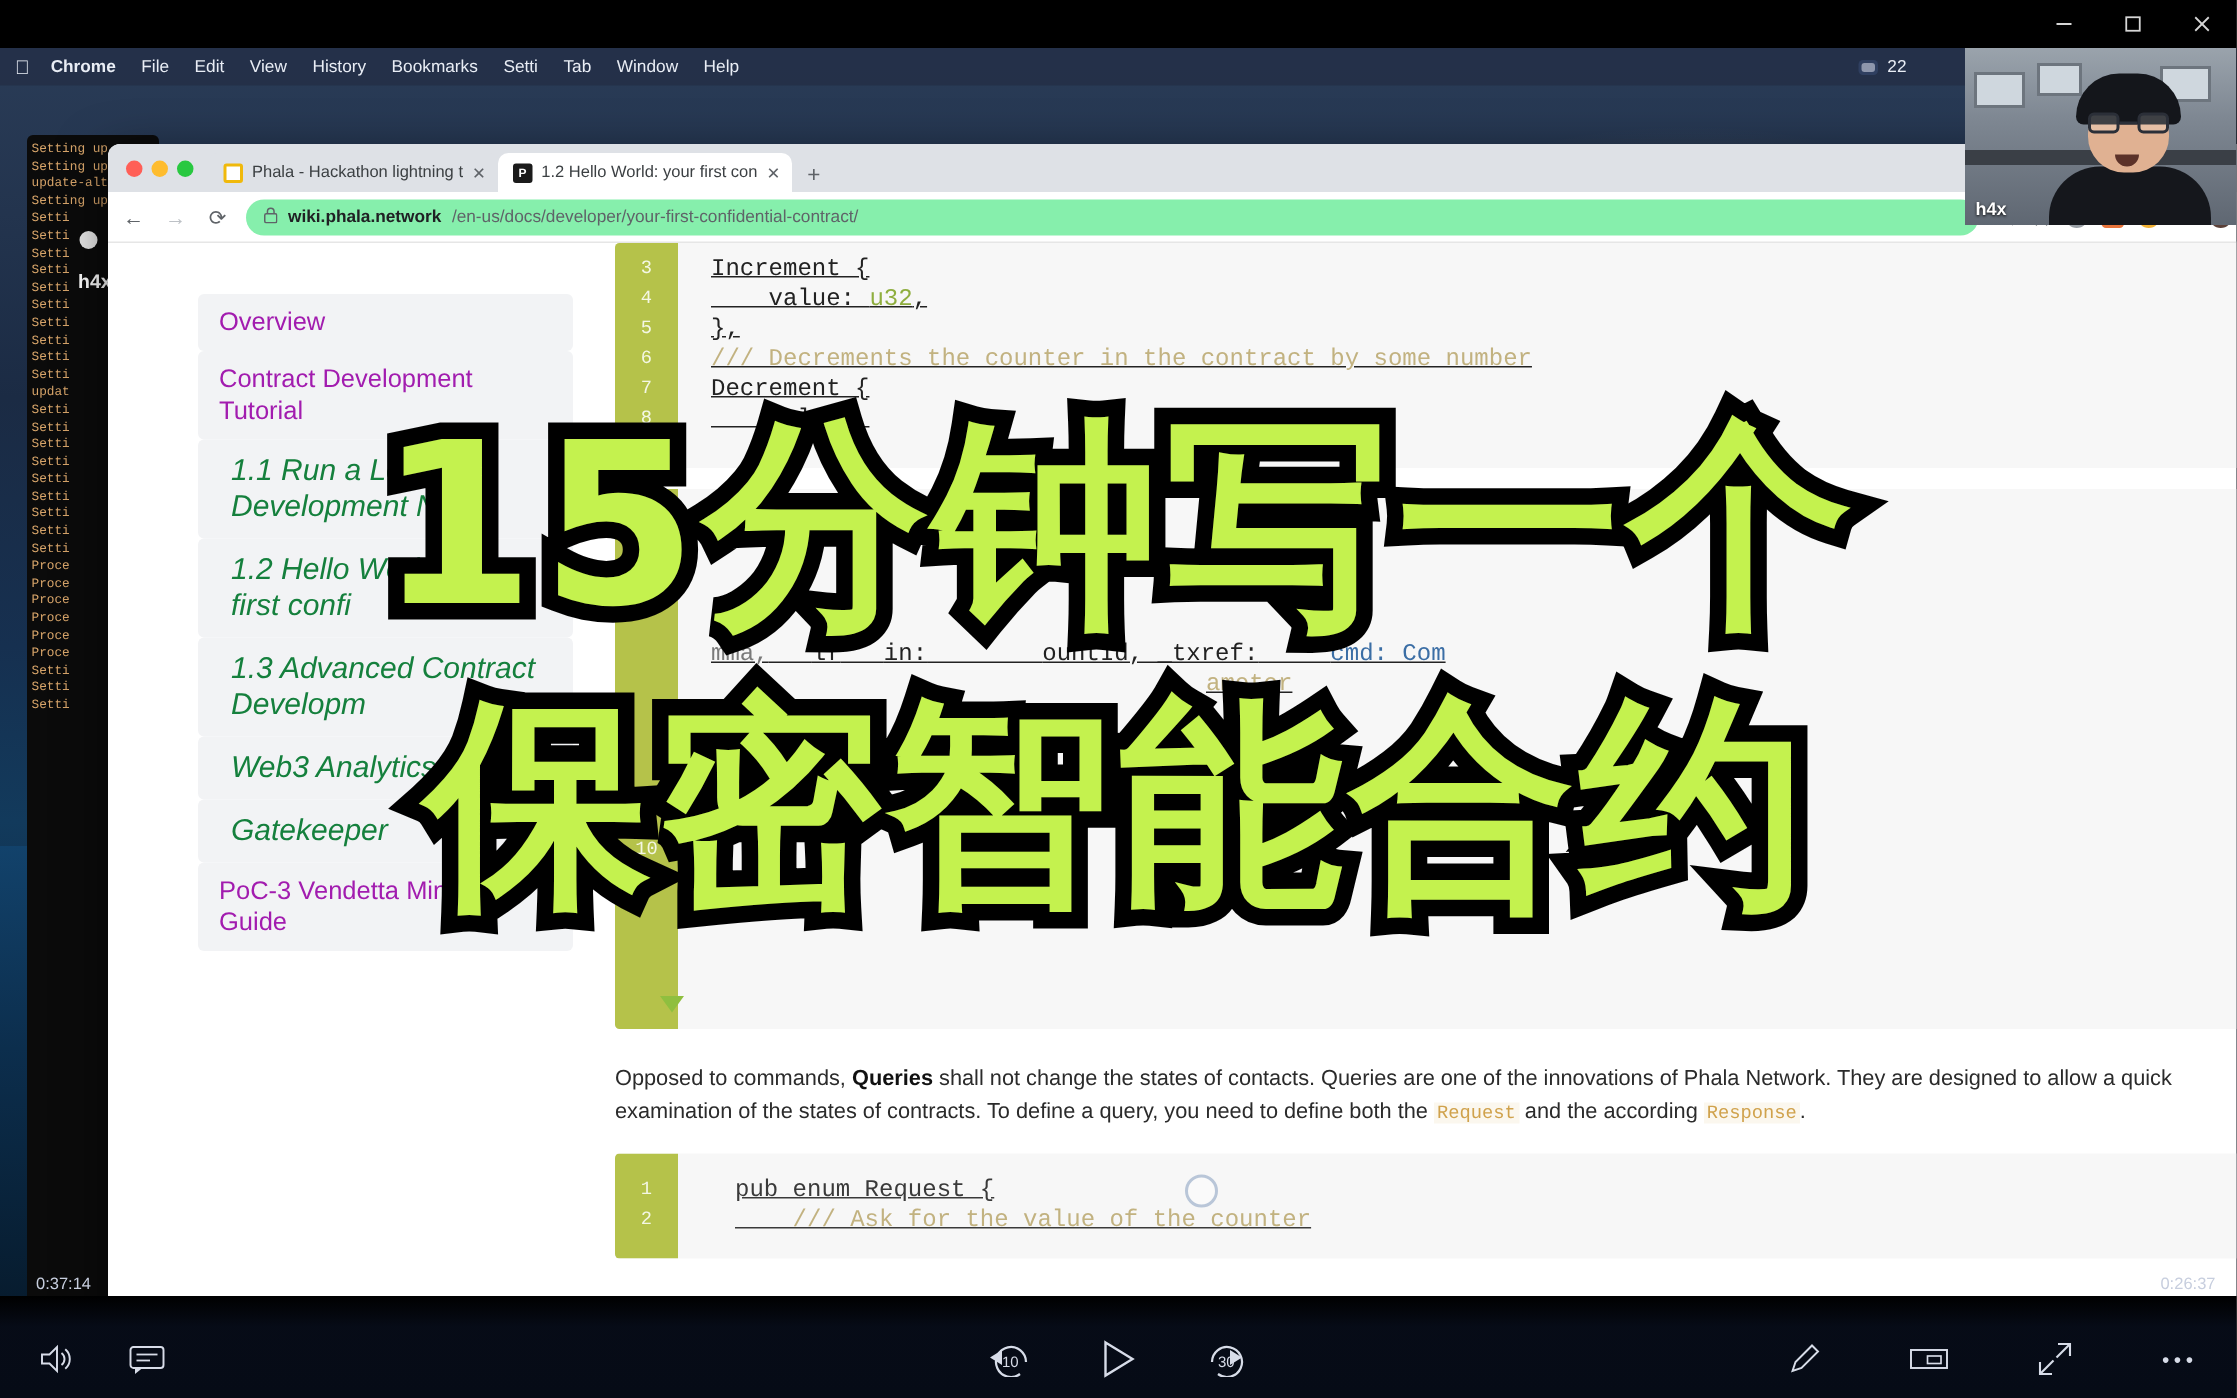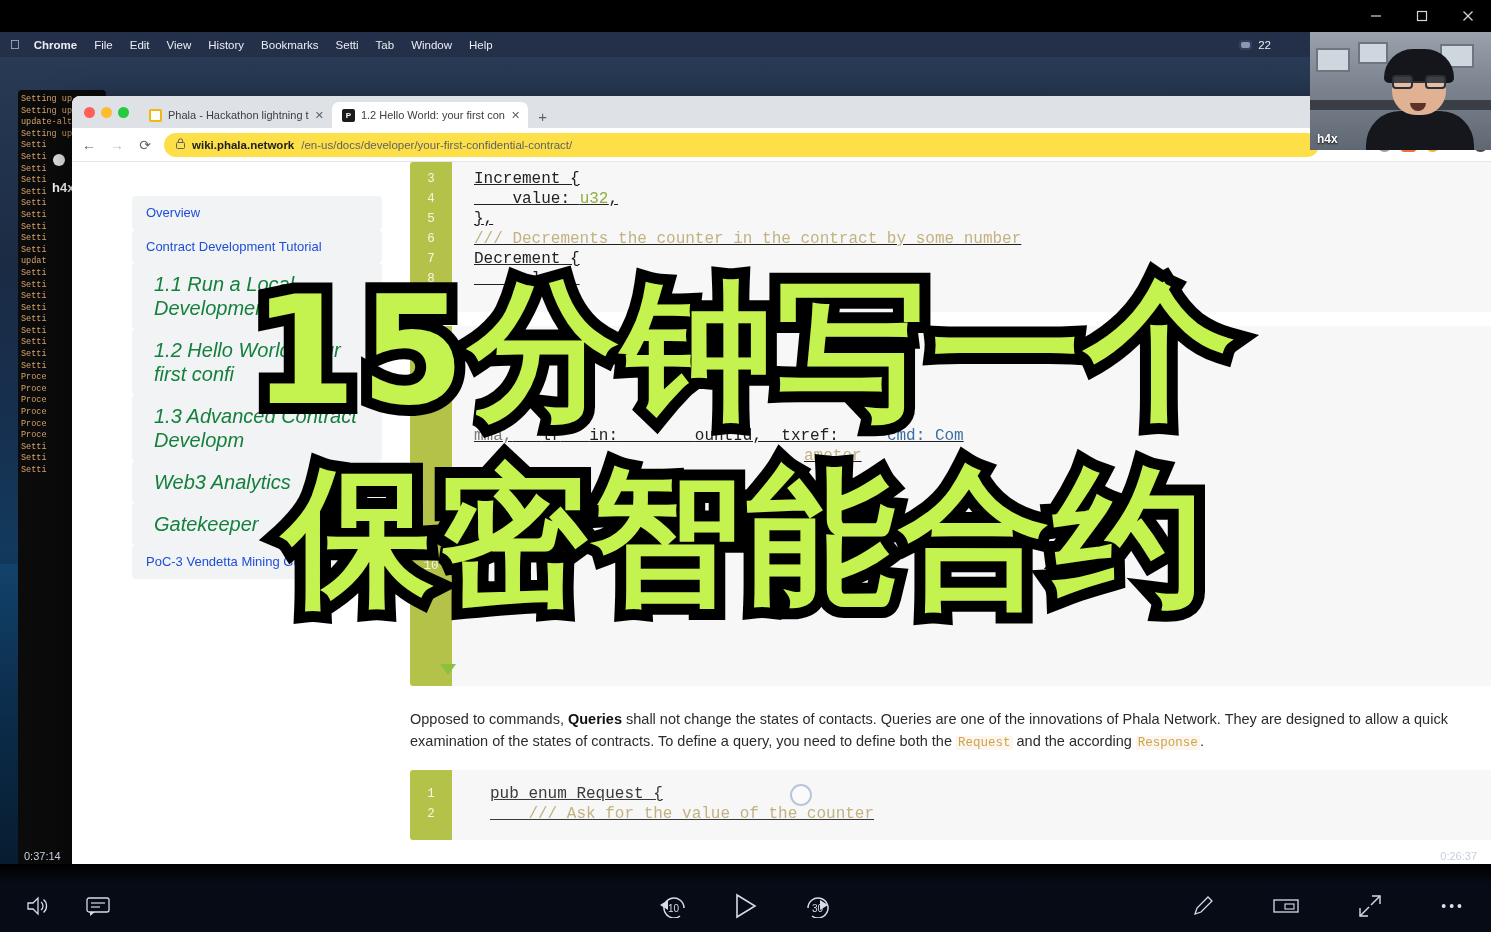--- a/index.html
+++ b/index.html
@@ -58,35 +58,35 @@
   .tab .favicon { width:13px; height:13px; border-radius:2px; flex:0 0 auto; }
   .tab .favicon.one { background:#fff; border:2px solid #f0b90b; }
   .tab .favicon.two { background:#1b1b1b; color:#fff; font-size:8px; display:flex; align-items:center; justify-content:center; font-weight:bold; }
   .tab .ttl { overflow:hidden; text-overflow:clip; white-space:nowrap; flex:1; }
   .tab .x { color:#5f6368; font-size:11px; }
   .newtab { font-size:15px; color:#5f6368; padding:0 10px 3px 10px; }
 
   .omnibar { height:34px; background:#fff; display:flex; align-items:center; padding:0 8px; gap:10px; border-bottom:1px solid #e6e6e6; }
   .nav-ico { color:#5f6368; font-size:14px; width:18px; text-align:center; }
   .nav-ico.dim { color:#bdc1c6; }
-  .urlbox { flex:1; height:24px; background:#fde047; border-radius:13px; display:flex; align-items:center; gap:7px; padding:0 12px; font-size:11.5px; color:#5f6368; }
+  .urlbox { flex:1; height:24px; background:#86efac; border-radius:13px; display:flex; align-items:center; gap:7px; padding:0 12px; font-size:11.5px; color:#5f6368; }
   .urlbox .lock { font-size:9px; color:#5f6368; }
   .urlbox .host { color:#202124; font-weight:bold; }
   .ext-row { display:flex; align-items:center; gap:9px; padding-right:2px; }
   .ext { width:15px; height:15px; border-radius:50%; display:flex; align-items:center; justify-content:center; font-size:9px; color:#5f6368; }
   .ext.circ { border:2px solid #9aa0a6; }
   .ext.orange { background:#e8743b; border-radius:3px; }
   .ext.yellow { background:#f2b134; }
   .ext.avatar { background:#5b4038; color:#fff; font-weight:bold; font-size:9px; }
 
   
   .page { position:relative; height:734px; background:#fff; display:flex; }
   .docside { width:330px; padding:34px 0 0 60px; background:#fff; }
   .docside .s-item { font-size:15.5px; color:#2c3e50; line-height:1.2; padding:9px 14px; margin-right:20px; border-radius:4px; }
-  .docside .s-item.head { font-size:13px; color:#1d4ed8; }
+  .docside .s-item.head { font-size:17px; color:#a21caf; }
   .docside .s-item.sub { font-size:20px; color:#15803d; padding-left:22px;font-style:italic; }
   .docside .s-item.hl { background:#f2f3f5; }
 
   .doccontent { flex:1; padding:0 28px 0 8px; position:relative; }
   .codeblock { position:relative; background:#f7f7f7; border-radius:3px; display:flex; overflow:hidden; margin-bottom:14px; }
   .gutter { width:42px; background:#b5c24a; color:#f4f7e4; font-family:"Liberation Mono",monospace; font-size:12.5px; text-align:center; padding:7px 0; line-height:20px; flex:0 0 auto; }
   .code { flex:1; padding:7px 0 7px 22px; font-family:"Liberation Mono",monospace; font-size:16px; line-height:20px; color:#222; white-space:pre; overflow:hidden;text-decoration:underline; }
   .k-num { color:#8fae3f; }
   .k-com { color:#c2b280; }
   .k-blue { color:#3b6ea5; }

